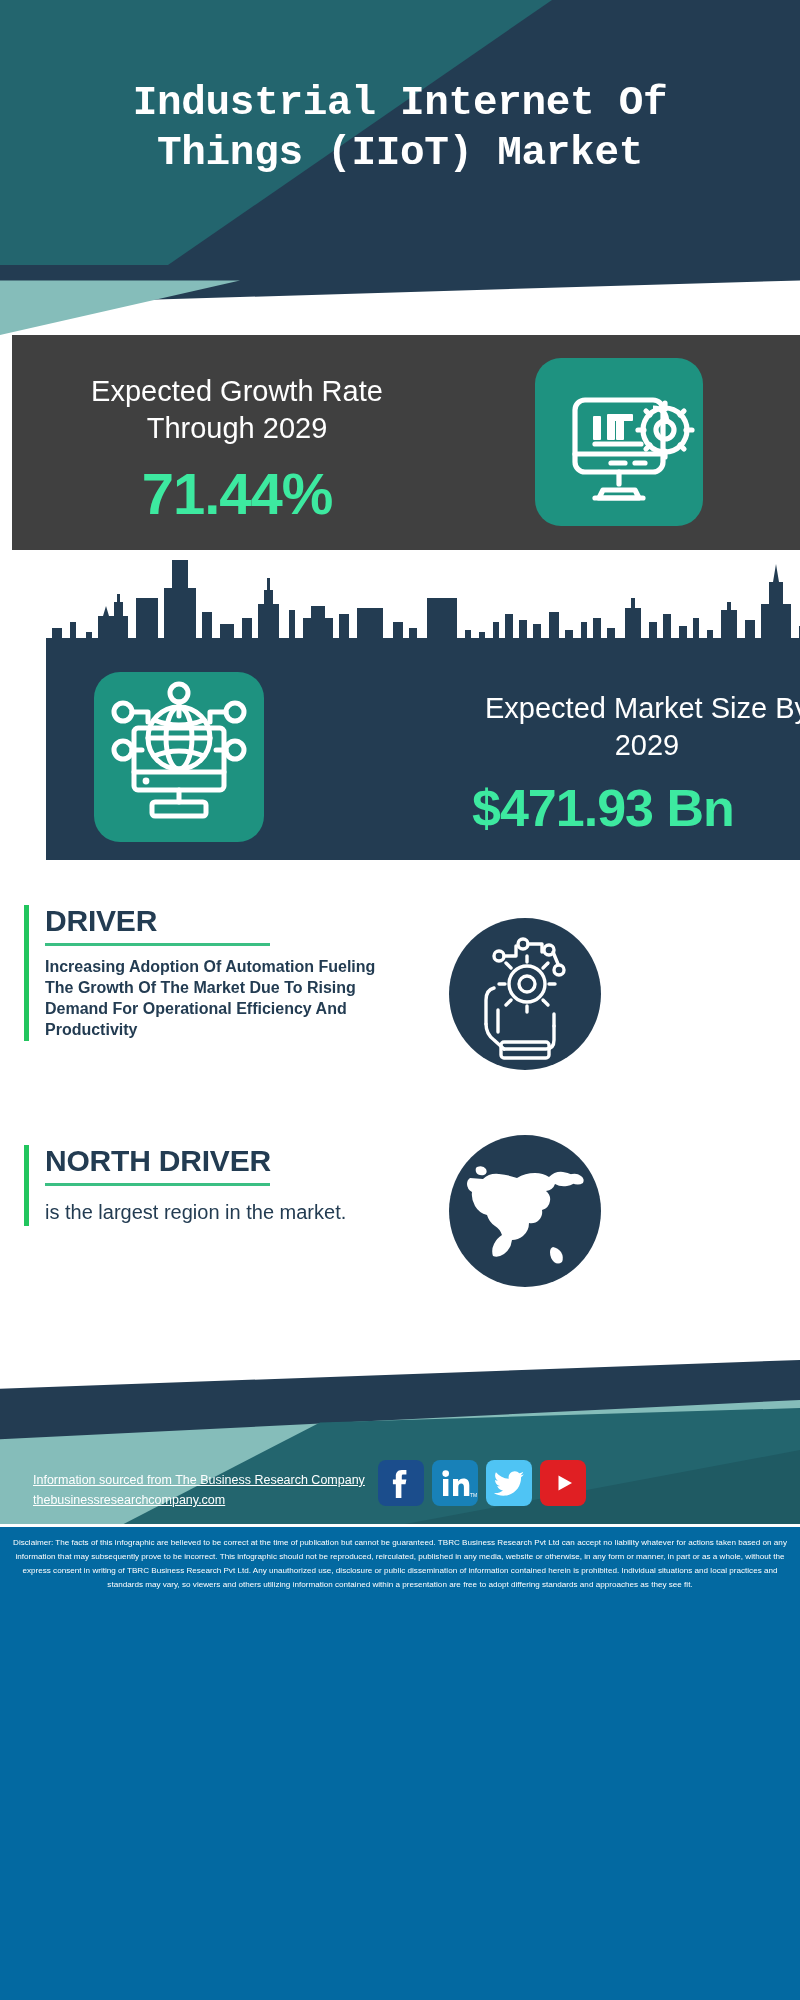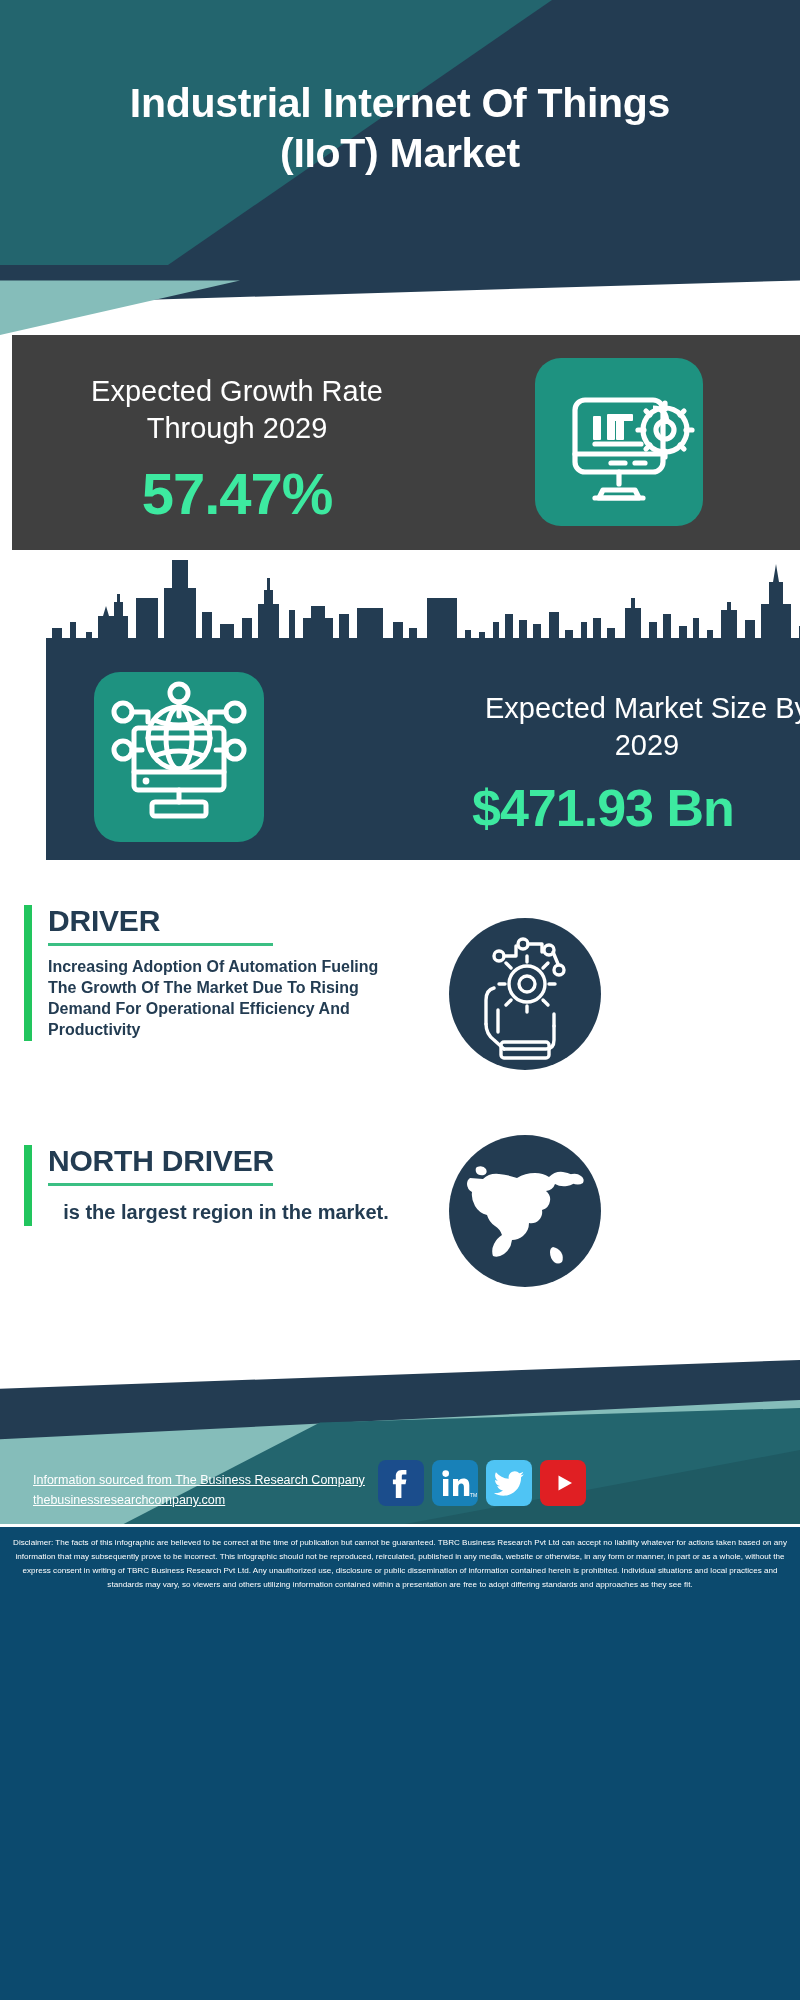--- a/index.html
+++ b/index.html
@@ -30,20 +30,21 @@
   .header-title {
     position:absolute;
     left:0; right:0; top:78px;
     text-align:center;
     color:#ffffff;
     font-size:41px;
     font-weight:bold;
     line-height:1.23;
     letter-spacing:-0.3px;
     padding:0 80px;
+    font-family:Liberation Mono, monospace;
   }
 
   
   .header-slant {
     position:absolute;
     left:0; top:265px;
     width:800px; height:70px;
     background:#ffffff;
     overflow:hidden;
   }
@@ -147,21 +148,21 @@
 
   
   .insights {
     position:absolute;
     left:0; top:860px;
     width:800px; height:470px;
     background:#ffffff;
   }
   .block {
     position:absolute;
-    border-left:8px solid #22c55e;
+    border-left:5px solid #22c55e;
     padding-left:16px;
   }
   .block-driver { left:24px; top:45px; width:380px; }
   .block-region { left:24px; top:285px; width:380px; }
 
   .block-heading {
     color:#233c52;
     font-size:30px;
     font-weight:bold;
     letter-spacing:-0.2px;
@@ -176,23 +177,22 @@
     margin-top:11px;
     color:#233c52;
     font-size:16px;
     font-weight:bold;
     line-height:1.30;
   }
   .block-body-light {
     margin-top:13px;
     color:#233c52;
     font-size:20px;
-    font-weight:bold;
+    font-weight:normal;
     line-height:1.33;
-    text-align:center;
   }
   .circle-icon {
     position:absolute;
     border-radius:50%;
     background:#233c52;
   }
   .circle-driver { left:449px; top:58px; width:152px; height:152px; }
   .circle-region { left:449px; top:275px; width:152px; height:152px; }
 
   
@@ -245,21 +245,21 @@
   }
   .sb-fb { background:#1b4d8c; }
   .sb-li { background:#1881b8; }
   .sb-tw { background:#4fc4f4; }
   .sb-yt { background:#e01f23; }
 
   .disclaimer-band {
     position:absolute;
     left:0; top:194px;
     width:800px; height:476px;
-    background:#0c4a6e;
+    background:#0369a1;
     border-top:3px solid #ffffff;
     padding:9px 13px 0 13px;
   }
   .disclaimer-text {
     color:#ffffff;
     font-size:8.1px;
     line-height:1.72;
     text-align:center;
     letter-spacing:0.01px;
   }
@@ -272,21 +272,21 @@
   <div class="header-navy"></div>
   <div class="header-title">Industrial Internet Of Things (IIoT) Market</div>
 </div>
 <div class="header-slant">
   <div class="navy"></div>
   <div class="teal-accent"></div>
 </div>
 
 <div class="growth">
   <div class="growth-label">Expected Growth Rate Through 2029</div>
-  <div class="growth-value">57.47%</div>
+  <div class="growth-value">71.44%</div>
 
   <div class="icon-tile icon-tile-it">
     <svg viewBox="0 0 168 168" width="168" height="168" aria-hidden="true">
       <g fill="none" stroke="#ffffff" stroke-width="5.2" stroke-linecap="round" stroke-linejoin="round">
         <path d="M40 52 a10 10 0 0 1 10-10 h68 a10 10 0 0 1 10 10 v52 a10 10 0 0 1 -10 10 h-68 a10 10 0 0 1 -10 -10 z"></path>
         <line x1="40" y1="96" x2="128" y2="96"></line>
         <line x1="84" y1="114" x2="84" y2="126"></line>
         <path d="M68 132 h32 l4 8 h-40 z"></path>
         <line x1="60" y1="140" x2="108" y2="140"></line>
         <line x1="76" y1="105" x2="90" y2="105"></line>

